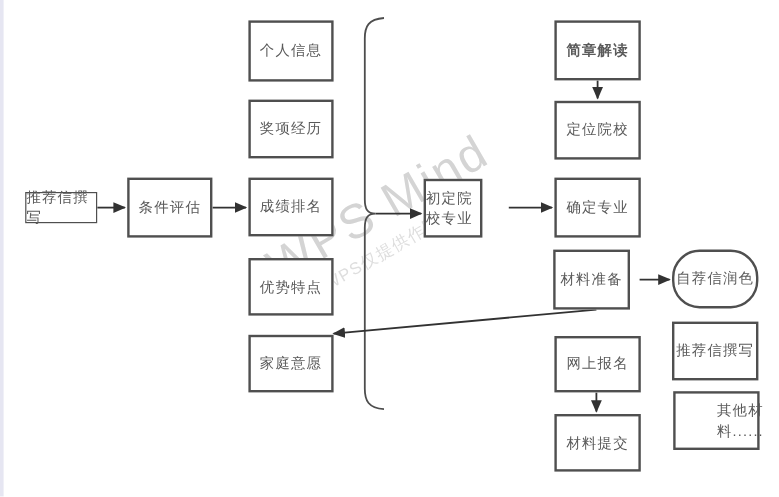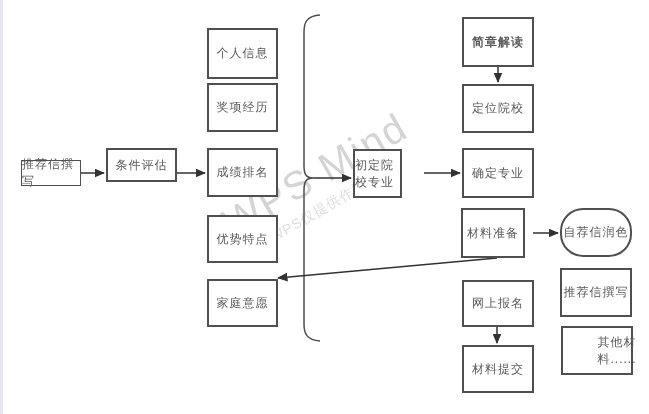--- a/index.html
+++ b/index.html
@@ -23,22 +23,22 @@
     display:block;font-size:14px;color:#dedede;letter-spacing:1px;line-height:18px;margin-top:2px;
   }
   #connectors{position:absolute;left:0;top:0;z-index:1;}
   .node{
     position:absolute;z-index:2;background:#ffffff;border:2px solid #4f4f4f;
     display:flex;align-items:center;justify-content:center;
     box-sizing:border-box;font-size:12px;color:#5a5a5a;letter-spacing:1px;
   }
   
   #n-info-collect   {left:21px; top:160px;width:60px;height:26px;border-width:1px;}
-  #n-condition-eval {left:106px;top:148px;width:71px;height:34px;}
-  #n-personal-info  {left:207px;top:28px; width:71px;height:51px;}
+  #n-condition-eval {left:106px;top:148px;width:71px;height:50px;}
+  #n-personal-info  {left:207px;top:17px; width:71px;height:51px;}
   #n-awards         {left:207px;top:83px; width:71px;height:49px;}
   #n-grades         {left:207px;top:148px;width:71px;height:49px;}
   #n-strengths      {left:207px;top:215px;width:71px;height:48px;}
   #n-family         {left:207px;top:279px;width:71px;height:48px;}
   #n-initial-school {left:353px;top:149px;width:49px;height:49px;}
   #n-brochure       {left:462px;top:17px; width:72px;height:50px;font-weight:bold;}
   #n-locate-school  {left:462px;top:84px; width:72px;height:49px;}
   #n-confirm-major  {left:462px;top:148px;width:72px;height:50px;text-align:right;}
   #n-material-prep  {left:461px;top:208px;width:64px;height:50px;}
   #n-online-reg     {left:462px;top:280px;width:72px;height:47px;}

